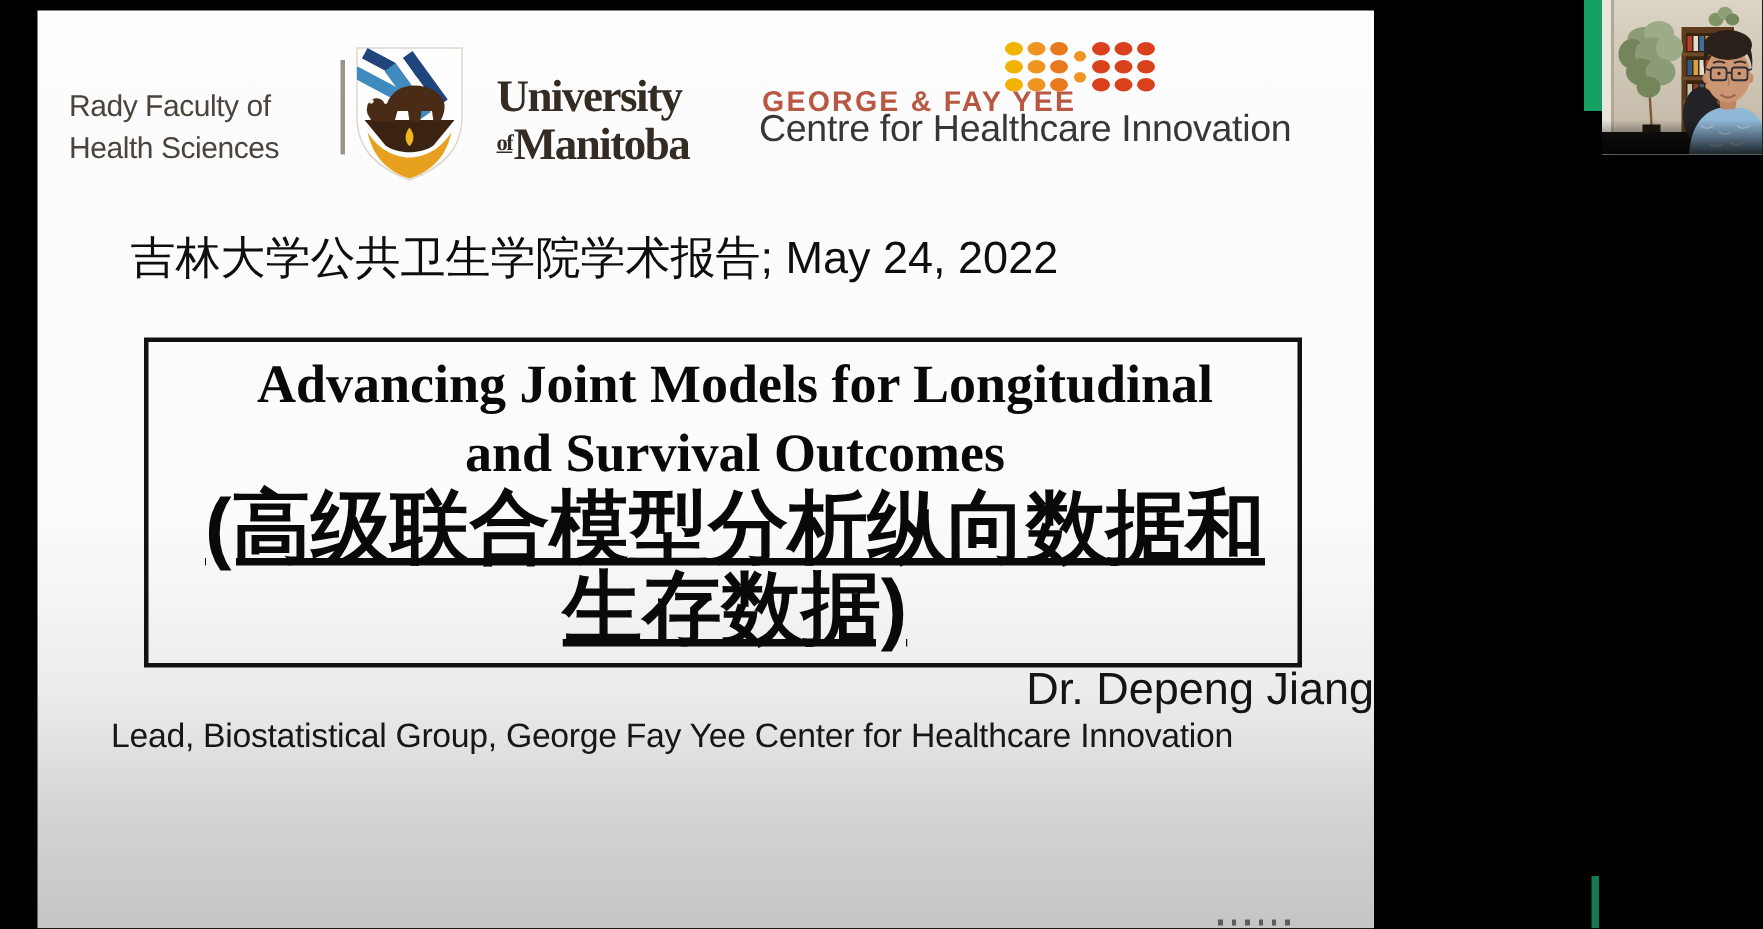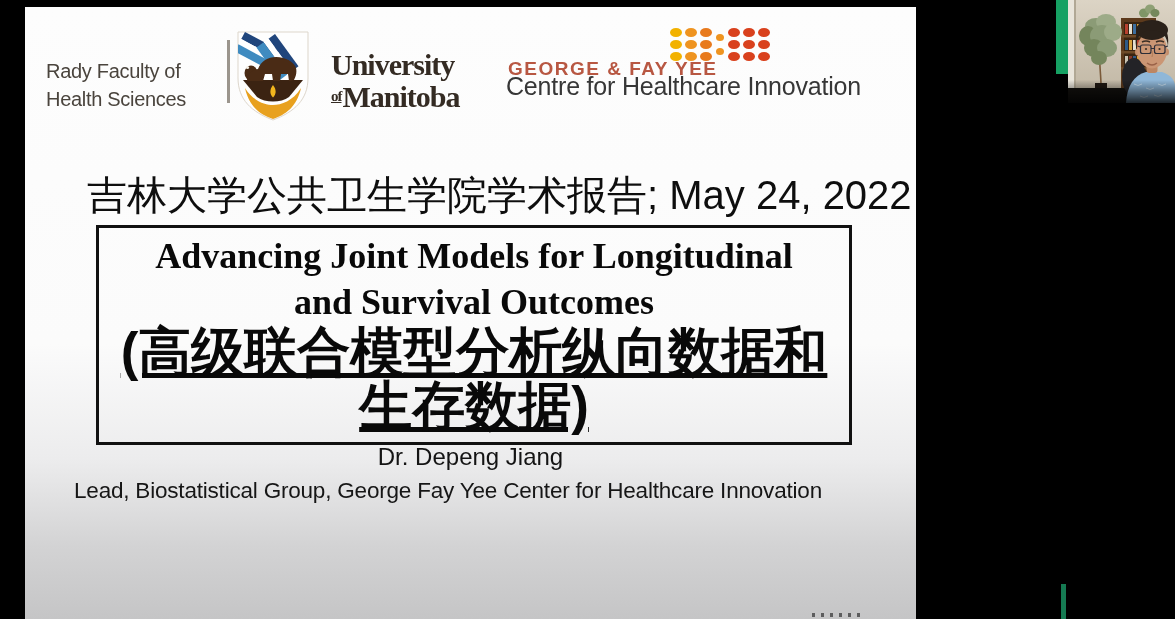--- a/index.html
+++ b/index.html
@@ -30,31 +30,31 @@
     position:absolute;left:483px;top:51px;font-size:19px;font-weight:700;
     letter-spacing:1.5px;color:#b85742;
   }
   .chi-name{position:absolute;left:481px;top:65px;font-size:25px;letter-spacing:-0.2px;color:#373737;}
   .chi-dots{position:absolute;left:645px;top:21px;display:flex;gap:3px;align-items:center;}
   .chi-col{display:flex;flex-direction:column;gap:3px;}
   .chi-col.colon{justify-content:center;gap:7px;margin:0 1px;}
   .dot{width:12px;height:9px;border-radius:50%;display:block;}
   .dot.small{width:8px;height:7px;}
   
-  .subtitle{position:absolute;left:62px;top:161px;font-size:40px;color:#0e0e0e;}
+  .subtitle{position:absolute;left:62px;top:145px;font-size:30px;color:#0e0e0e;}
   .title-box{
     position:absolute;left:71px;top:218px;width:750px;border:3px solid #111;
-    text-align:center;padding:5px 0 9px 0;background:transparent;color:#090909;
+    text-align:center;padding:5px 0 9px 16px;background:transparent;color:#090909;
   }
   .title-en{font-family:"Liberation Serif","DejaVu Serif",serif;font-weight:700;
     font-size:36px;line-height:46px;}
   .title-cjk{font-weight:700;font-size:53px;line-height:54px;text-decoration:underline;}
   
-  .author-name{position:absolute;left:0;top:436px;width:100%;text-align:center;
-    font-size:24px;color:#141414;}
+  .author-name{position:absolute;left:0;top:436px;width:100%;text-align:right;
+    font-size:30px;color:#141414;}
   .affiliations{position:absolute;left:49px;top:468px;font-size:22.5px;line-height:31px;
     letter-spacing:-0.2px;color:#161616;}
   .cutoff{
     position:absolute;left:787px;top:606px;width:48px;height:4px;opacity:.75;
     background:repeating-linear-gradient(90deg,#3a3a3a 0 3px,transparent 3px 9px);
   }
   
   .green-bar{position:absolute;left:1056px;top:0;width:13px;height:74px;background:#16a163;}
   .green-line{position:absolute;left:1061px;top:584px;width:5px;height:35px;background:#157a52;}
   .webcam{position:absolute;left:1068px;top:0;width:107px;height:103px;overflow:hidden;background:#c9bfae;}

